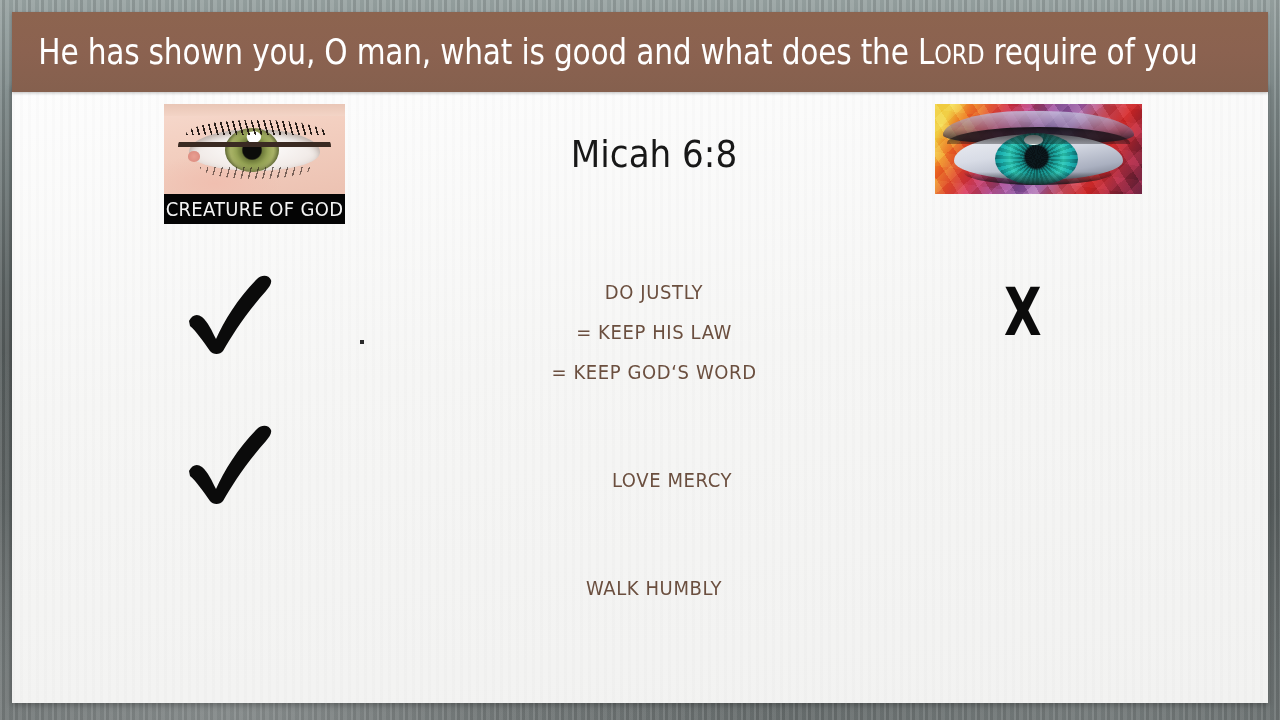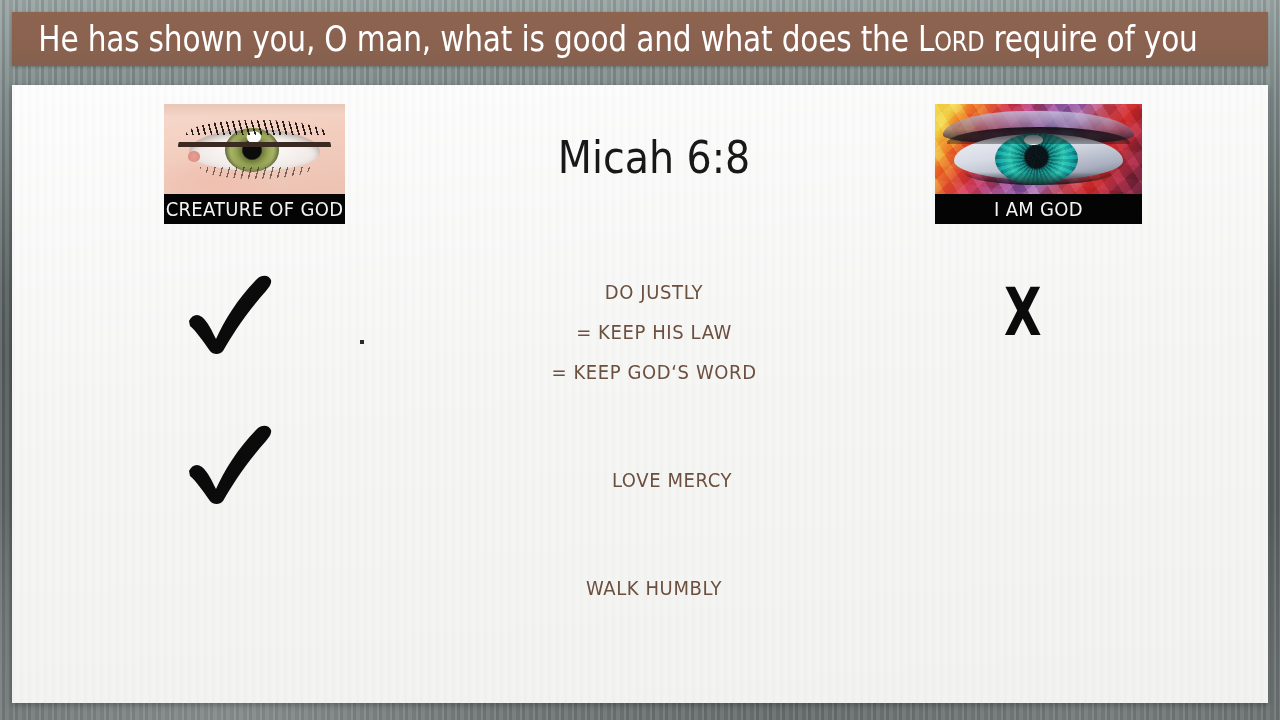--- a/index.html
+++ b/index.html
@@ -48,21 +48,21 @@
     box-shadow: 0 2px 6px rgba(0,0,0,0.28);
     z-index: 2;
   }
 
   
   #titlebar {
     position: absolute;
     left: 12px;
     top: 12px;
     width: 1256px;
-    height: 54px;
+    height: 80px;
     background: linear-gradient(180deg, #8d644f 0%, #8b6250 50%, #85604e 100%);
     display: flex;
     align-items: center;
     z-index: 3;
     box-shadow: 0 1px 3px rgba(0,0,0,0.25);
   }
   #title-text {
     color: #ffffff;
     font-family: "Liberation Sans Narrow", "DejaVu Sans Condensed", "Liberation Sans", sans-serif;
     font-size: 35px;
@@ -217,21 +217,21 @@
   
   .center-text {
     position: absolute;
     left: 0; right: 0;
     text-align: center;
     z-index: 4;
     font-family: "Liberation Sans Narrow", "DejaVu Sans Condensed", "Liberation Sans", sans-serif;
   }
   #ref-heading {
     top: 132px;
-    font-size: 44px;
+    font-size: 38px;
     color: #181818;
     letter-spacing: 0px;
   }
   .block-brown {
     color: #6b4f3f;
     font-size: 20px;
     letter-spacing: 0.6px;
     line-height: 40px;
   }
   #block-justly { top: 272px; }
@@ -297,21 +297,20 @@
         <div class="bg-paint"></div>
         <div class="facet"></div>
         <div class="lid-shadow"></div>
         <div class="sclera2"></div>
         <div class="iris2"></div>
         <div class="glint2"></div>
         <div class="lash-dark"></div>
         <div class="lash-bot2"></div>
       </div>
     </div>
-    <div class="caption-bar">I AM GOD</div>
   </div>
 
   <div class="center-text" id="ref-heading">
     <div>Micah 6:8</div>
   </div>
 
   <div class="center-text block-brown" id="block-justly">
     <div>DO JUSTLY</div>
     <div>= KEEP HIS LAW</div>
     <div>= KEEP GOD‘S WORD</div>

